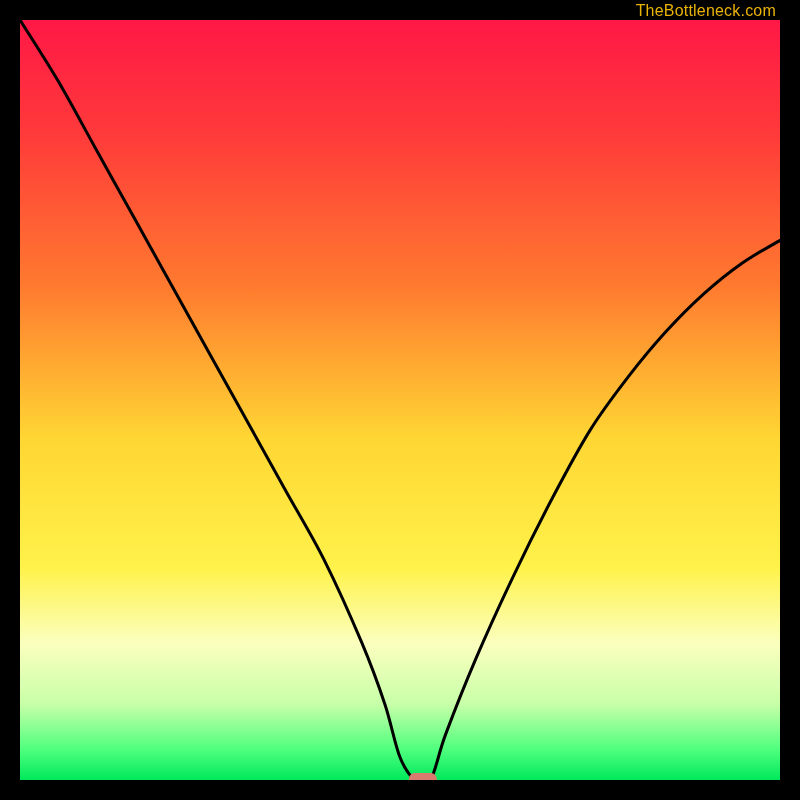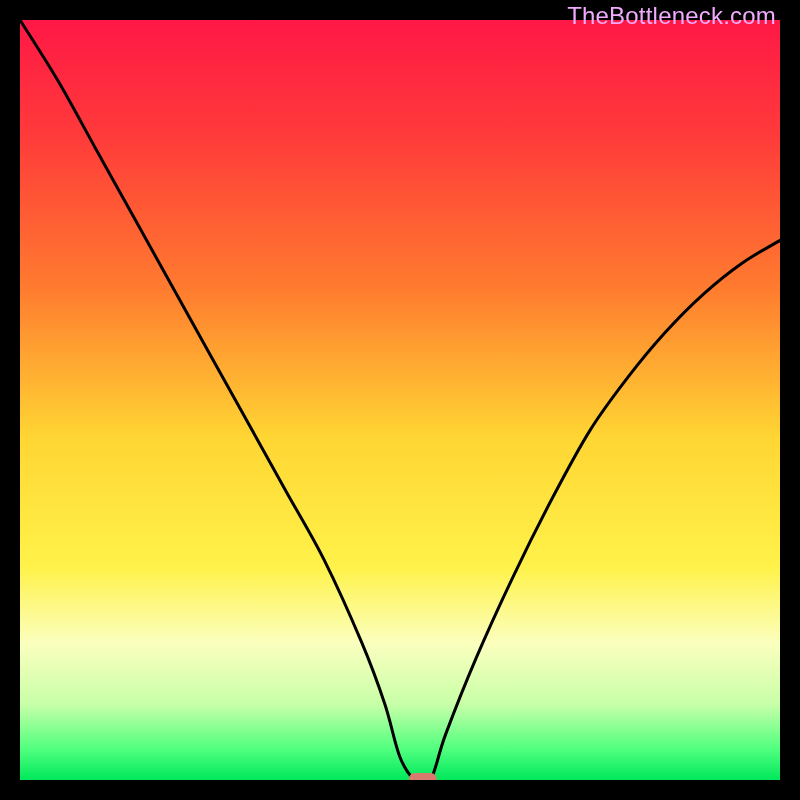--- a/index.html
+++ b/index.html
@@ -16,22 +16,22 @@
     left: 20px;
     top: 20px;
     width: 760px;
     height: 760px;
     background: #000;
   }
   .watermark {
     position: absolute;
     top: 2px;
     right: 24px;
-    color: #f0abfc;
-    font-size: 24px;
+    color: #eab308;
+    font-size: 16px;
     letter-spacing: 0.2px;
     z-index: 10;
   }
   svg { display: block; }
 </style>
 </head>
 <body>
 
 <div class="watermark">TheBottleneck.com</div>
 

